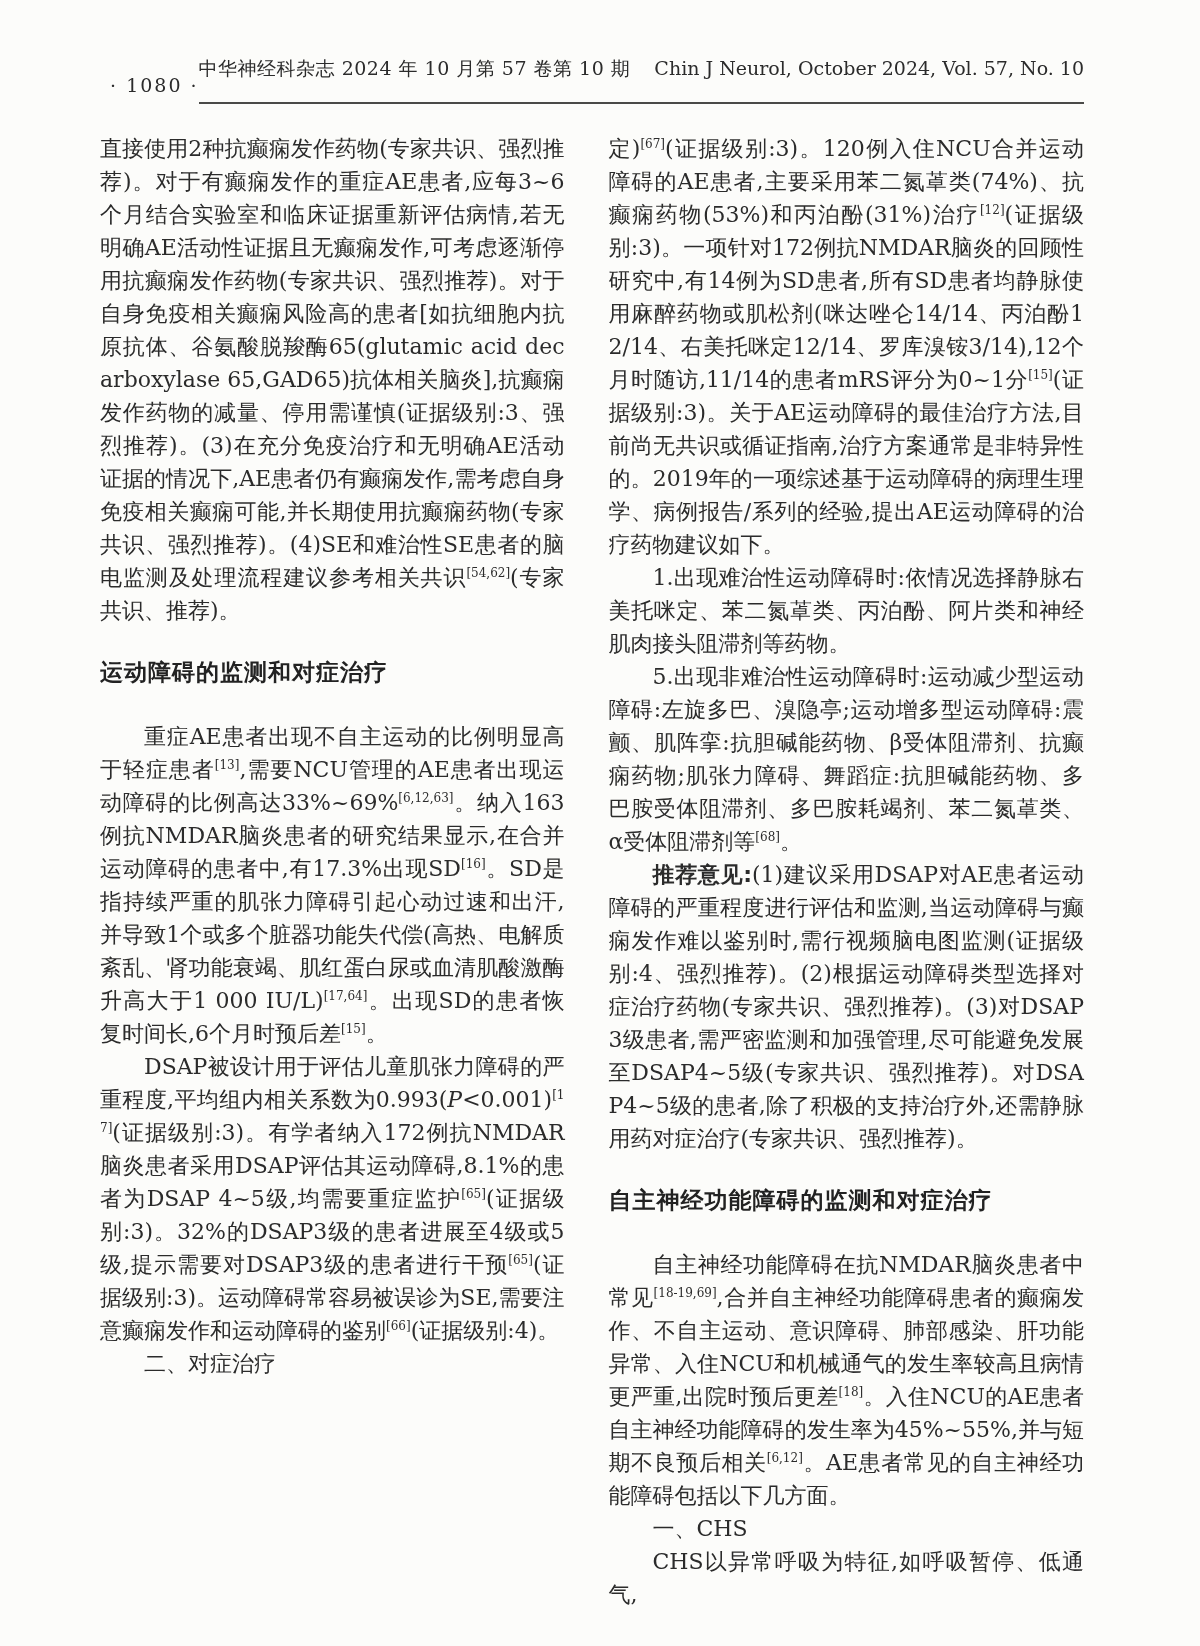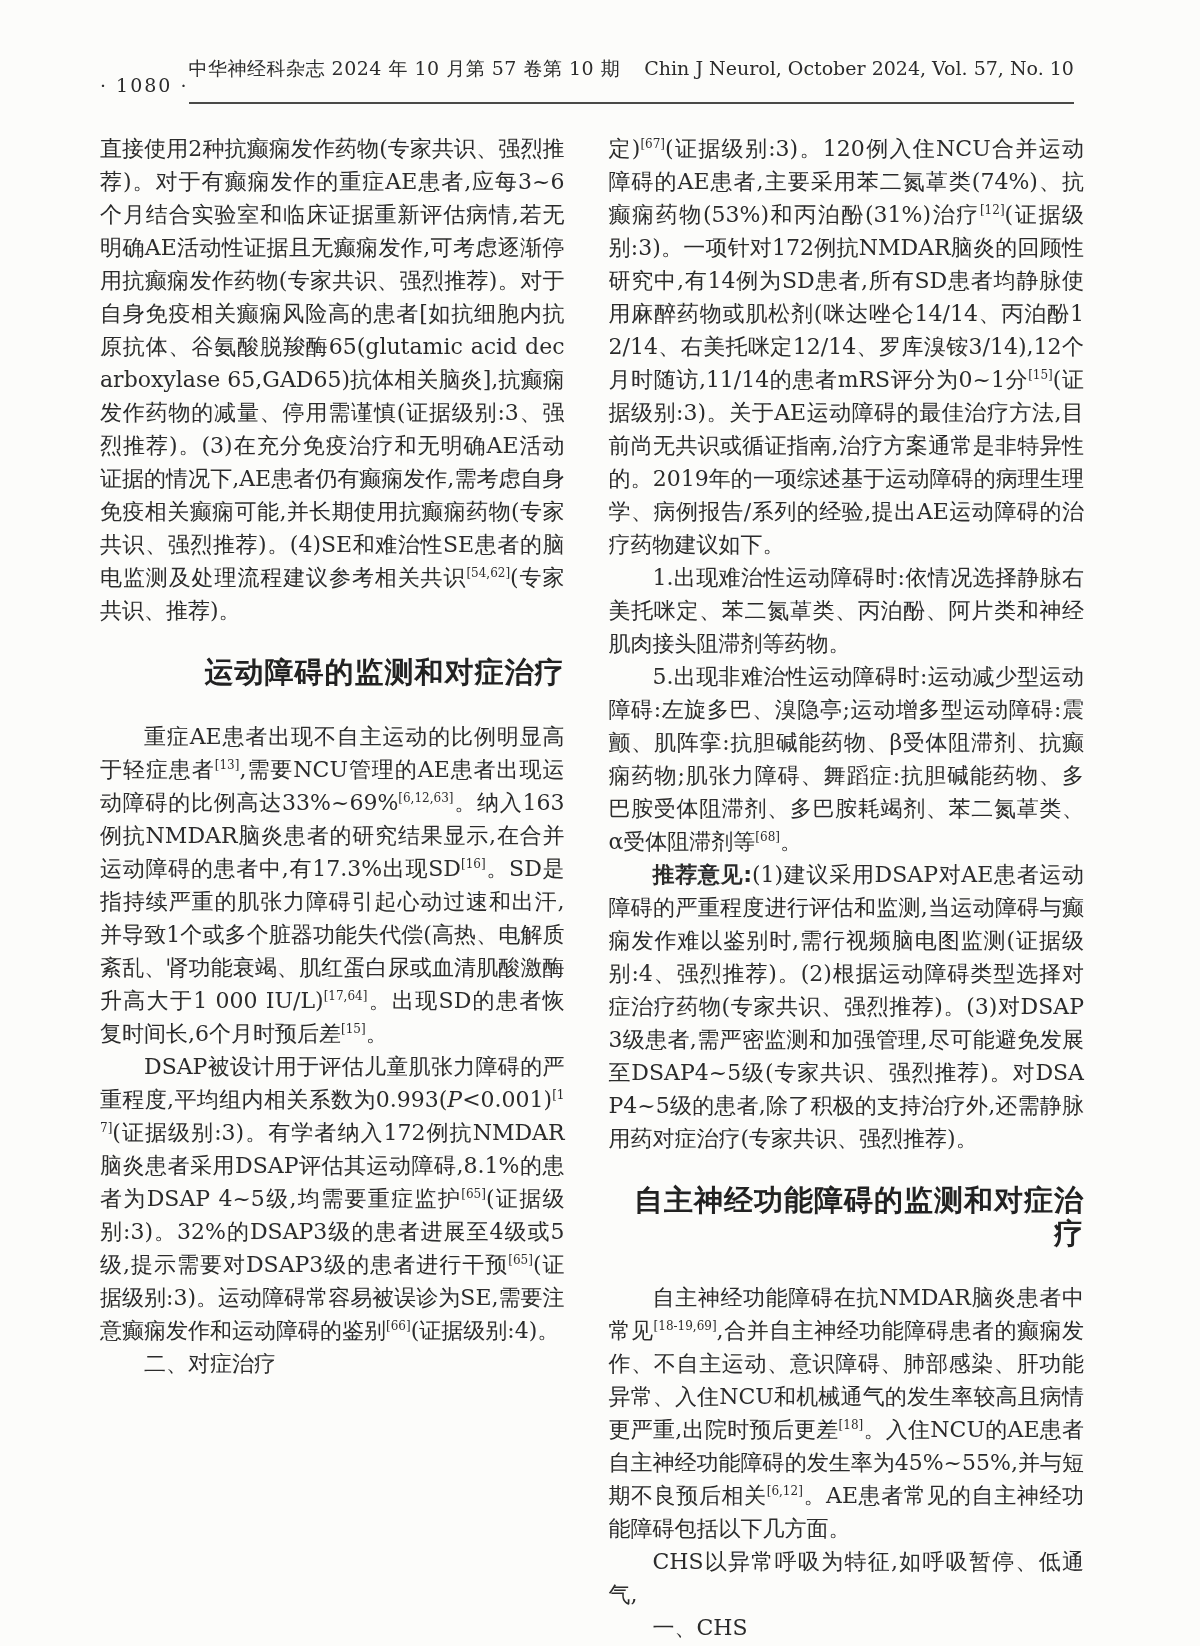--- a/index.html
+++ b/index.html
@@ -11,21 +11,21 @@
   .page{
     box-sizing:border-box;
     width:1200px;height:1646px;
     background:#fcfcfa;
     color:#2b2b2b;
     padding:56px 116px 0 100px;
     overflow:hidden;
   }
   .page-header{
     display:flex;
-    justify-content:flex-start;
+    justify-content:flex-end;
     align-items:flex-end;
     font-size:19px;
     margin-bottom:28px;
   }
   .page-num{
     letter-spacing:2px;
     padding-bottom:8px;
   }
   .journal-line{
     border-bottom:2px solid #4a4a48;
@@ -51,24 +51,24 @@
   .para.indent{text-indent:2em;}
   .para em{font-style:italic;}
   sup.ref{
     font-size:12px;
     line-height:0;
     vertical-align:super;
     letter-spacing:0;
   }
   .sec-heading{
     font-family:"DejaVu Sans","Liberation Sans",sans-serif;
-    font-size:29px;
+    font-size:23px;
     font-weight:700;
     line-height:33px;
-    text-align:right;
+    text-align:left;
     letter-spacing:1px;
     margin:29px 0 31px 0;
     color:#222;
   }
   strong.lead{
     font-family:"DejaVu Sans","Liberation Sans",sans-serif;
     font-weight:700;
   }
 </style>
 </head>
@@ -91,17 +91,17 @@
         <p class="para indent"><span>DSAP被设计用于评估儿童肌张力障碍的严重程度,平均组内相关系数为0.993(</span><em>P</em><span>&lt;0.001)</span><sup class="ref">[17]</sup><span>(证据级别:3)。有学者纳入172例抗NMDAR脑炎患者采用DSAP评估其运动障碍,8.1%的患者为DSAP 4~5级,均需要重症监护</span><sup class="ref">[65]</sup><span>(证据级别:3)。32%的DSAP3级的患者进展至4级或5级,提示需要对DSAP3级的患者进行干预</span><sup class="ref">[65]</sup><span>(证据级别:3)。运动障碍常容易被误诊为SE,需要注意癫痫发作和运动障碍的鉴别</span><sup class="ref">[66]</sup><span>(证据级别:4)。</span></p>
         <p class="para indent"><span>二、对症治疗</span></p>
       </div>
     <div class="col col-right" id="col-right">
         <p class="para"><span>定)</span><sup class="ref">[67]</sup><span>(证据级别:3)。120例入住NCU合并运动障碍的AE患者,主要采用苯二氮䓬类(74%)、抗癫痫药物(53%)和丙泊酚(31%)治疗</span><sup class="ref">[12]</sup><span>(证据级别:3)。一项针对172例抗NMDAR脑炎的回顾性研究中,有14例为SD患者,所有SD患者均静脉使用麻醉药物或肌松剂(咪达唑仑14/14、丙泊酚12/14、右美托咪定12/14、罗库溴铵3/14),12个月时随访,11/14的患者mRS评分为0~1分</span><sup class="ref">[15]</sup><span>(证据级别:3)。关于AE运动障碍的最佳治疗方法,目前尚无共识或循证指南,治疗方案通常是非特异性的。2019年的一项综述基于运动障碍的病理生理学、病例报告/系列的经验,提出AE运动障碍的治疗药物建议如下。</span></p>
         <p class="para indent"><span>1.出现难治性运动障碍时:依情况选择静脉右美托咪定、苯二氮䓬类、丙泊酚、阿片类和神经肌肉接头阻滞剂等药物。</span></p>
         <p class="para indent"><span>5.出现非难治性运动障碍时:运动减少型运动障碍:左旋多巴、溴隐亭;运动增多型运动障碍:震颤、肌阵挛:抗胆碱能药物、β受体阻滞剂、抗癫痫药物;肌张力障碍、舞蹈症:抗胆碱能药物、多巴胺受体阻滞剂、多巴胺耗竭剂、苯二氮䓬类、α受体阻滞剂等</span><sup class="ref">[68]</sup><span>。</span></p>
         <p class="para indent"><strong class="lead">推荐意见:</strong><span>(1)建议采用DSAP对AE患者运动障碍的严重程度进行评估和监测,当运动障碍与癫痫发作难以鉴别时,需行视频脑电图监测(证据级别:4、强烈推荐)。(2)根据运动障碍类型选择对症治疗药物(专家共识、强烈推荐)。(3)对DSAP3级患者,需严密监测和加强管理,尽可能避免发展至DSAP4~5级(专家共识、强烈推荐)。对DSAP4~5级的患者,除了积极的支持治疗外,还需静脉用药对症治疗(专家共识、强烈推荐)。</span></p>
         <h2 class="sec-heading">自主神经功能障碍的监测和对症治疗</h2>
         <p class="para indent"><span>自主神经功能障碍在抗NMDAR脑炎患者中常见</span><sup class="ref">[18-19,69]</sup><span>,合并自主神经功能障碍患者的癫痫发作、不自主运动、意识障碍、肺部感染、肝功能异常、入住NCU和机械通气的发生率较高且病情更严重,出院时预后更差</span><sup class="ref">[18]</sup><span>。入住NCU的AE患者自主神经功能障碍的发生率为45%~55%,并与短期不良预后相关</span><sup class="ref">[6,12]</sup><span>。AE患者常见的自主神经功能障碍包括以下几方面。</span></p>
+        <p class="para indent"><span>一、CHS</span></p>
         <p class="para indent"><span>CHS以异常呼吸为特征,如呼吸暂停、低通气,</span></p>
-        <p class="para indent"><span>一、CHS</span></p>
       </div>
   </main>
 </div>
 
 </body></html>

